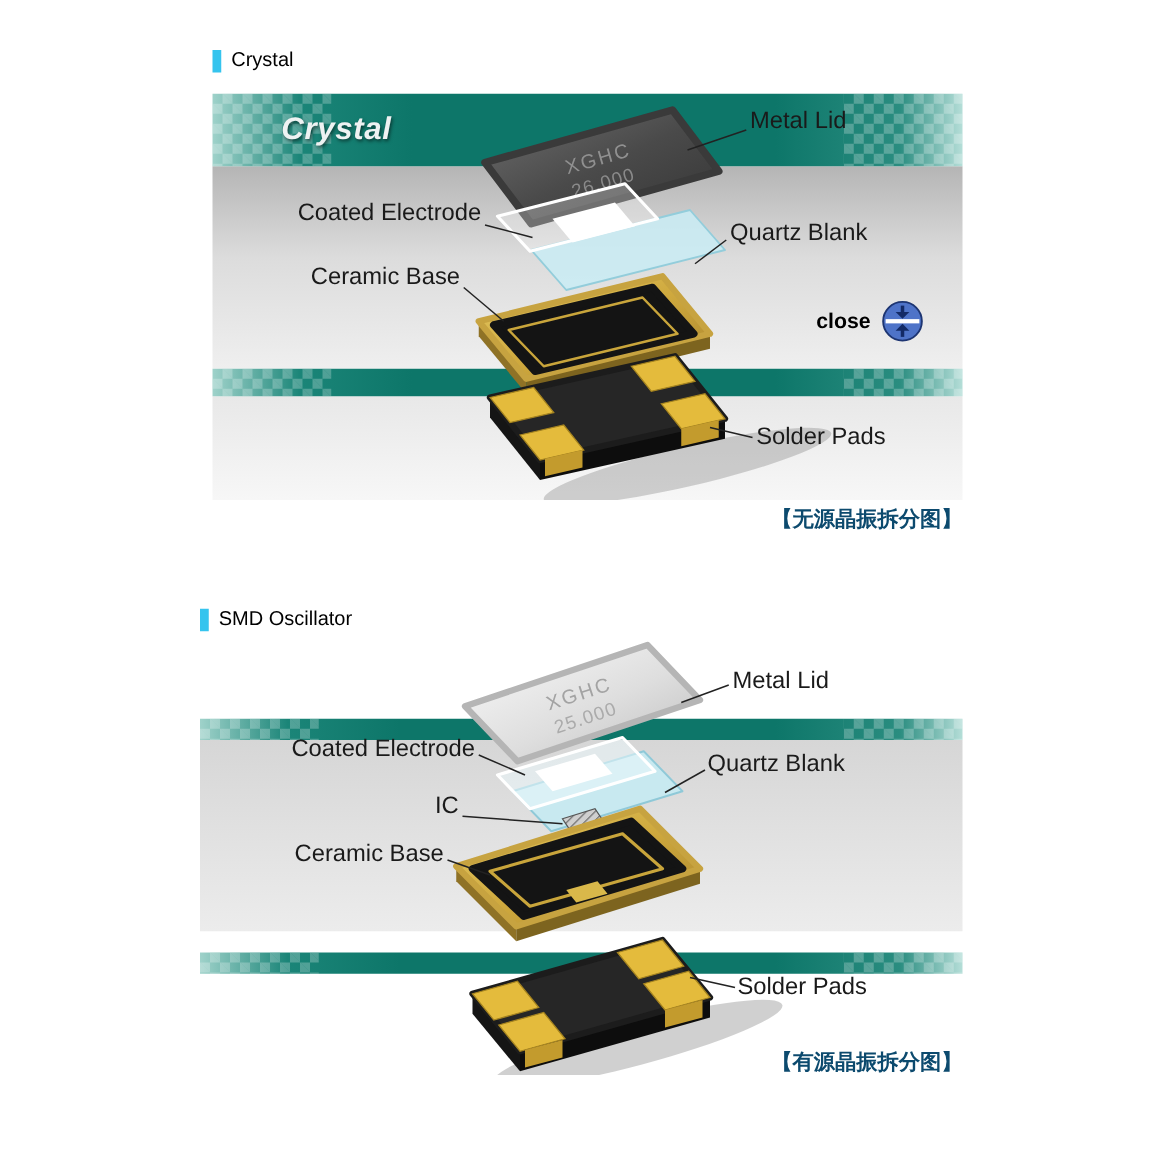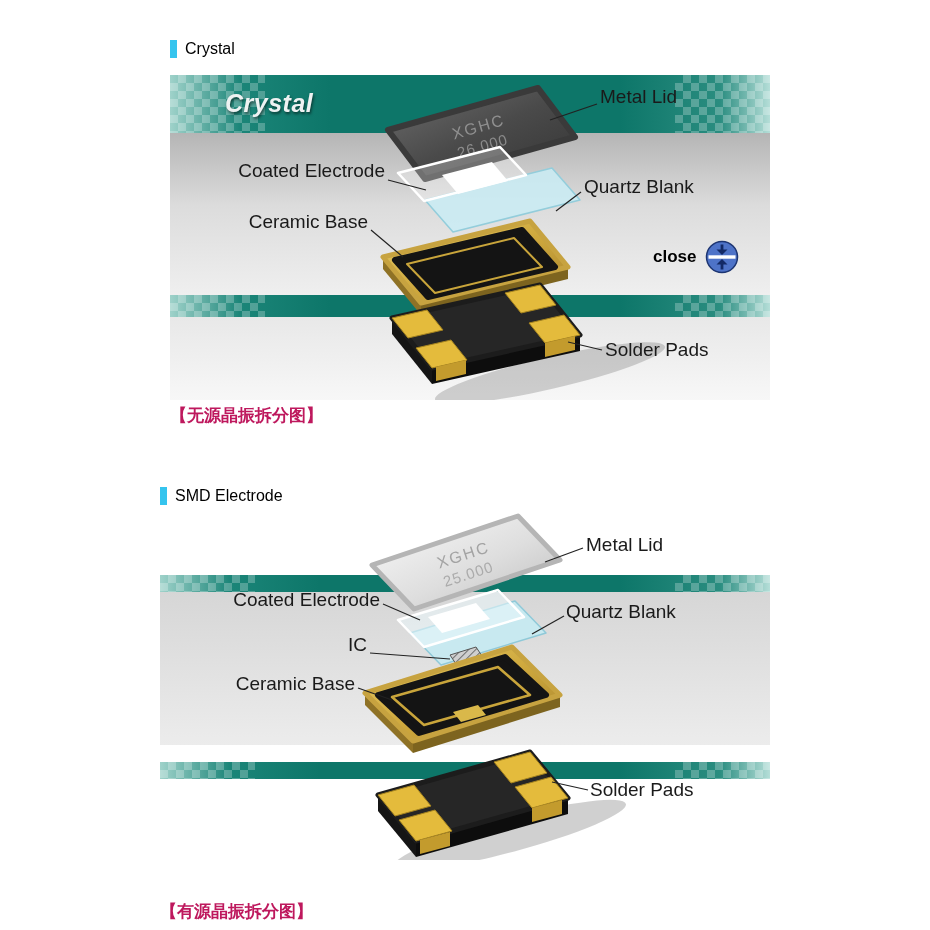--- a/index.html
+++ b/index.html
@@ -24,21 +24,21 @@
   .band::before{left:0;}
   .band::after{right:0;}
   .grayA{background:linear-gradient(180deg,#b5b5b5 0%,#dcdcdc 45%,#efefef 100%);}
   .grayB{background:linear-gradient(180deg,#e8e8e8 0%,#f7f7f7 100%);}
   .grayC{background:linear-gradient(180deg,#d6d6d6 0%,#ececec 100%);}
   .panel-title{
     position:absolute;left:55px;top:14px;font-size:25px;font-style:italic;font-weight:bold;
     color:#eef2f2;letter-spacing:.5px;text-shadow:1px 2px 3px rgba(0,0,0,.55);}
   
   .lbl{position:absolute;font-size:19px;white-space:nowrap;color:#1a1a1a;}
-  .caption{position:absolute;text-align:left;font-size:17px;font-weight:bold;color:#be185d;}
+  .caption{position:absolute;text-align:right;font-size:17px;font-weight:bold;color:#0c4a6e;}
   
   .close-ctl{position:absolute;display:flex;align-items:center;gap:9px;}
   .close-lbl{font-size:17px;font-weight:bold;color:#000;}
   svg{display:block;}
   .draw{position:absolute;}
 </style>
 </head>
 <body>
 
 <div class="sec-header" style="left:170px;top:40px;">
@@ -128,21 +128,21 @@
     <rect x="3.5" y="15.3" width="27" height="3.4" fill="#ffffff"></rect>
     <polygon points="11.5,24.5 22.5,24.5 17,19" fill="#132a66"></polygon>
     <rect x="15.6" y="24" width="2.8" height="5.5" fill="#132a66"></rect>
   </svg>
 </div>
 
 <div class="caption" style="left:170px;top:404px;width:600px;">【无源晶振拆分图】</div>
 
 <div class="sec-header" style="left:160px;top:487px;">
   <span class="accent-bar"></span>
-  <span>SMD Electrode</span>
+  <span>SMD Oscillator</span>
 </div>
 
 <div class="panel" style="left:160px;top:520px;width:610px;height:330px;">
   <div class="band abs" style="top:55px;left:0;right:0;height:17px;"></div>
   <div class="grayC abs" style="top:72px;left:0;right:0;height:153px;"></div>
   <div class="band abs" style="top:225px;left:0;right:0;height:17px;"></div>
 </div>
 
 <svg class="draw" style="left:160px;top:505px;" width="610" height="355" viewBox="0 0 610 355">
   <defs>
@@ -213,13 +213,13 @@
   </g>
 </svg>
 
 <div class="lbl" style="left:586px;top:534px;">Metal Lid</div>
 <div class="lbl" style="right:550px;top:589px;">Coated Electrode</div>
 <div class="lbl" style="left:566px;top:601px;">Quartz Blank</div>
 <div class="lbl" style="right:563px;top:634px;">IC</div>
 <div class="lbl" style="right:575px;top:673px;">Ceramic Base</div>
 <div class="lbl" style="left:590px;top:779px;">Solder Pads</div>
 
-<div class="caption" style="left:160px;top:900px;width:610px;">【有源晶振拆分图】</div>
+<div class="caption" style="left:160px;top:838px;width:610px;">【有源晶振拆分图】</div>
 
 </body></html>

